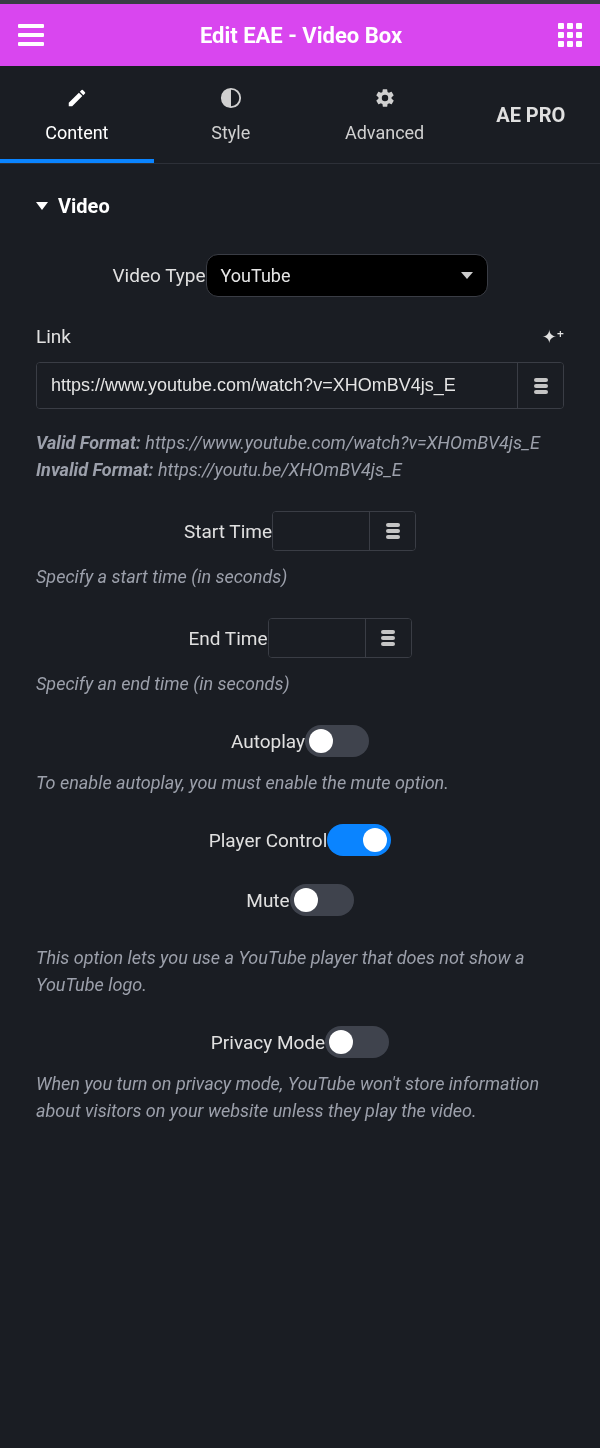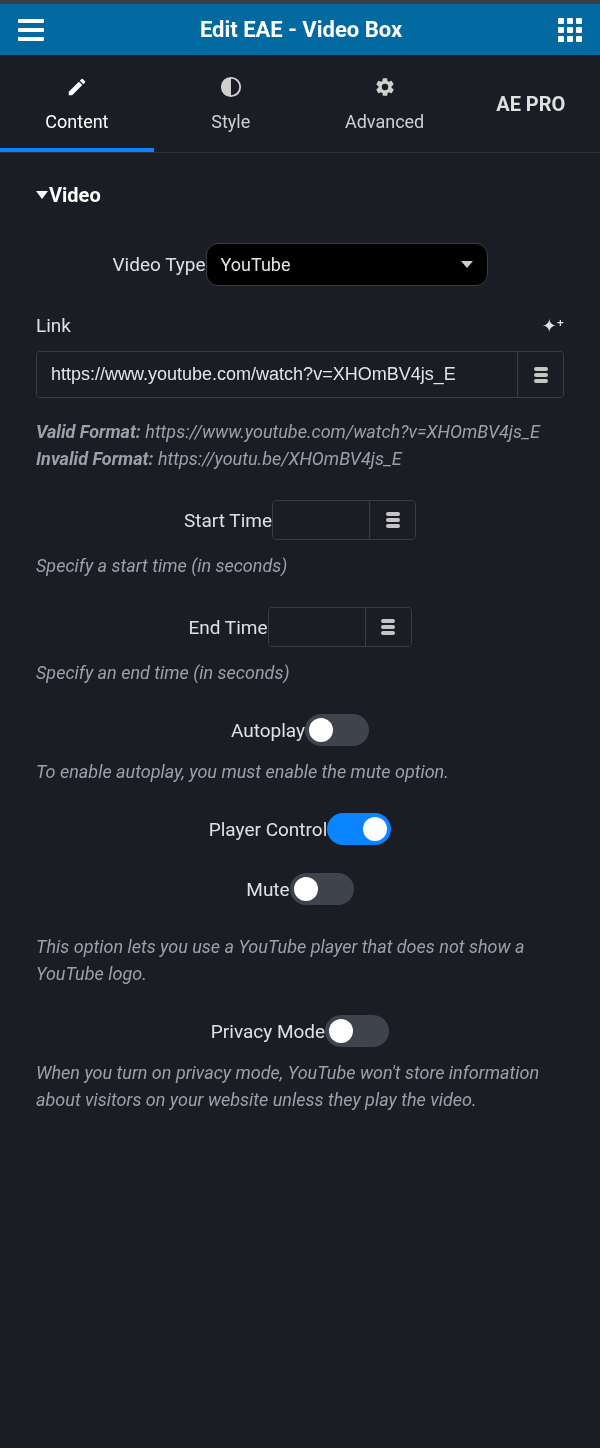--- a/index.html
+++ b/index.html
@@ -5,22 +5,22 @@
   * { box-sizing: border-box; margin: 0; padding: 0; }
   body {
     width: 600px;
     height: 1448px;
     background: #1a1d23;
     font-family: -apple-system, BlinkMacSystemFont, "Segoe UI", Roboto, sans-serif;
     color: #e0e0e0;
     overflow: hidden;
   }
   .header {
-    background: #0369a1;
-    height: 55px;
+    background: #d946ef;
+    height: 66px;
     display: flex;
     align-items: center;
     justify-content: space-between;
     padding: 0 18px;
     border-top: 4px solid #3a3d45;
   }
   .header-title {
     font-size: 22px;
     font-weight: 700;
     color: #fff;
@@ -83,21 +83,21 @@
     justify-content: center;
     font-weight: 700;
     font-size: 20px;
     color: #e0e0e0;
     cursor: pointer;
   }
   .panel { padding: 30px 36px 20px; }
   .section-header {
     display: flex;
     align-items: center;
-    gap: 1px;
+    gap: 10px;
     font-weight: 700;
     font-size: 20px;
     color: #fff;
     margin-bottom: 36px;
     cursor: pointer;
   }
   .caret-down {
     width: 0; height: 0;
     border-left: 6px solid transparent;
     border-right: 6px solid transparent;

